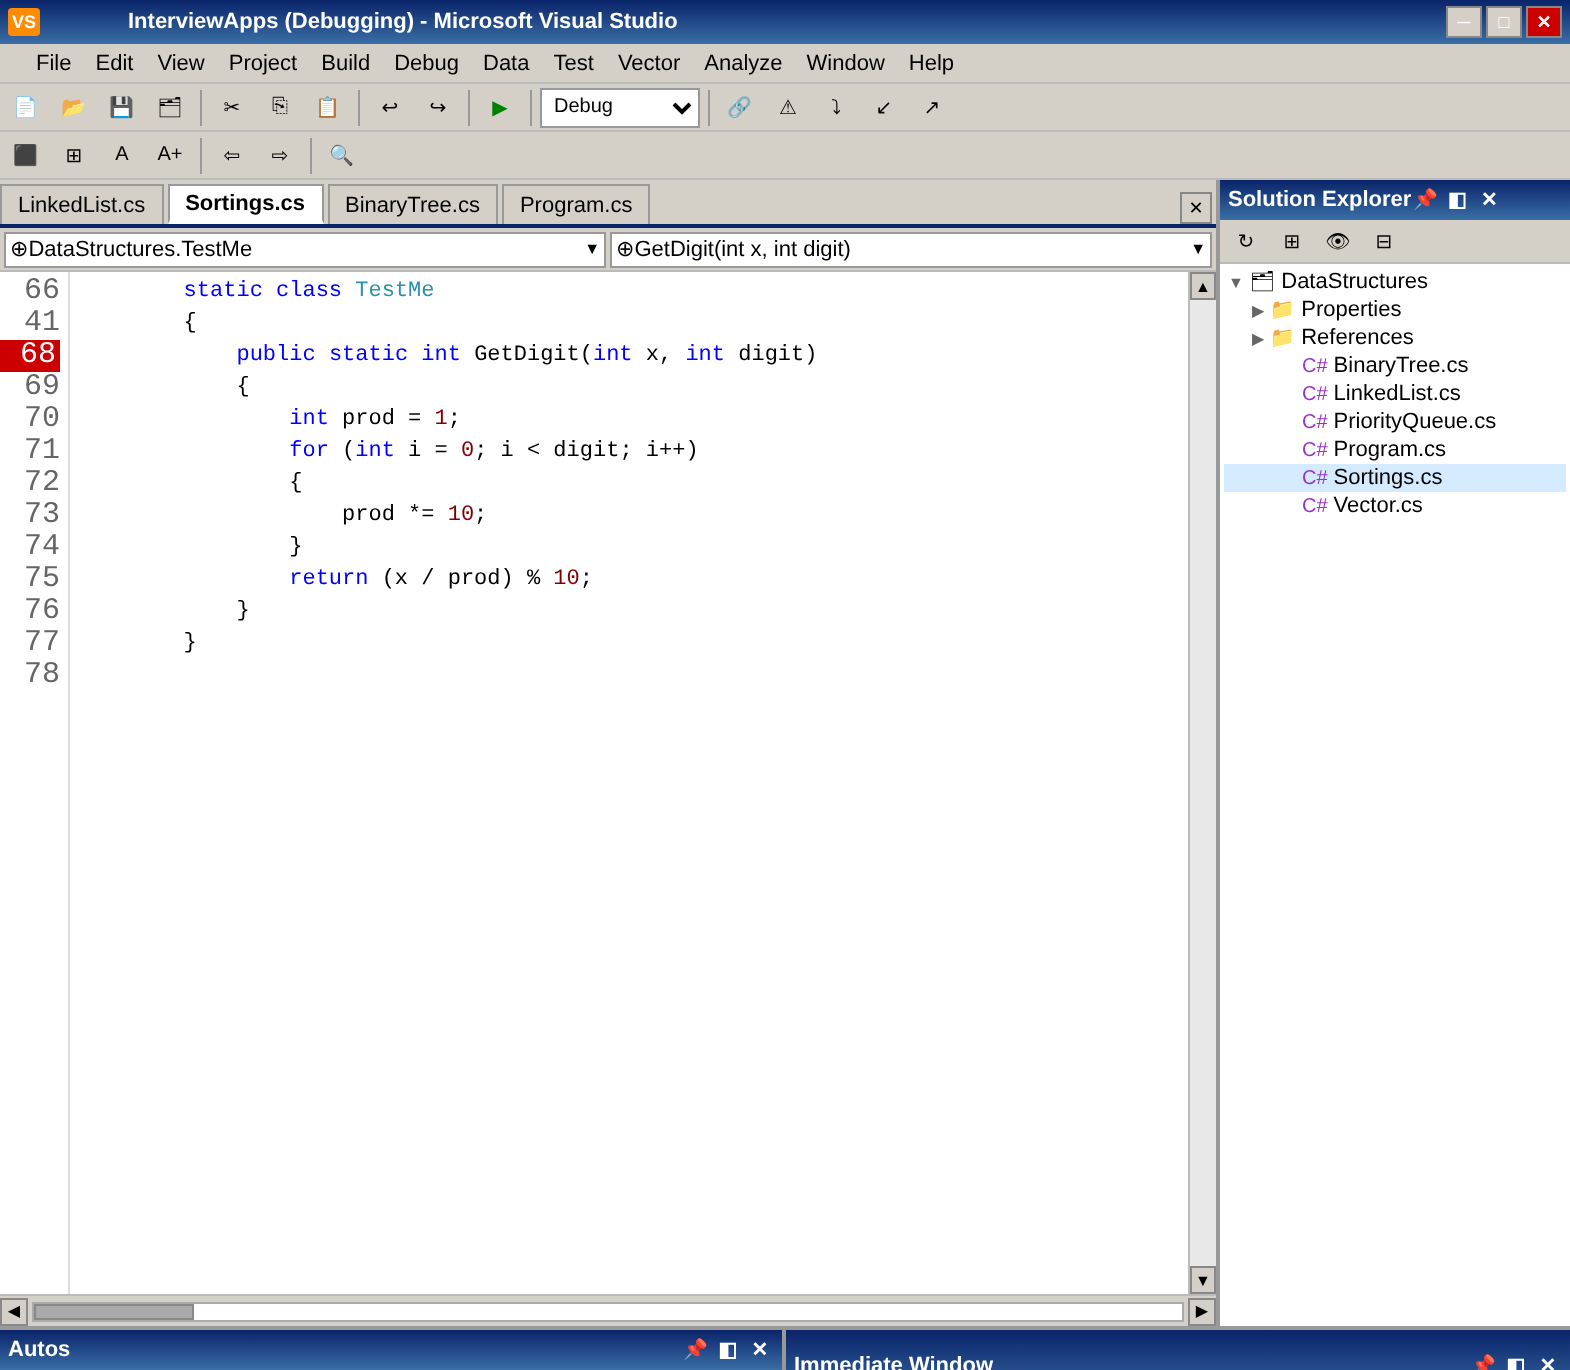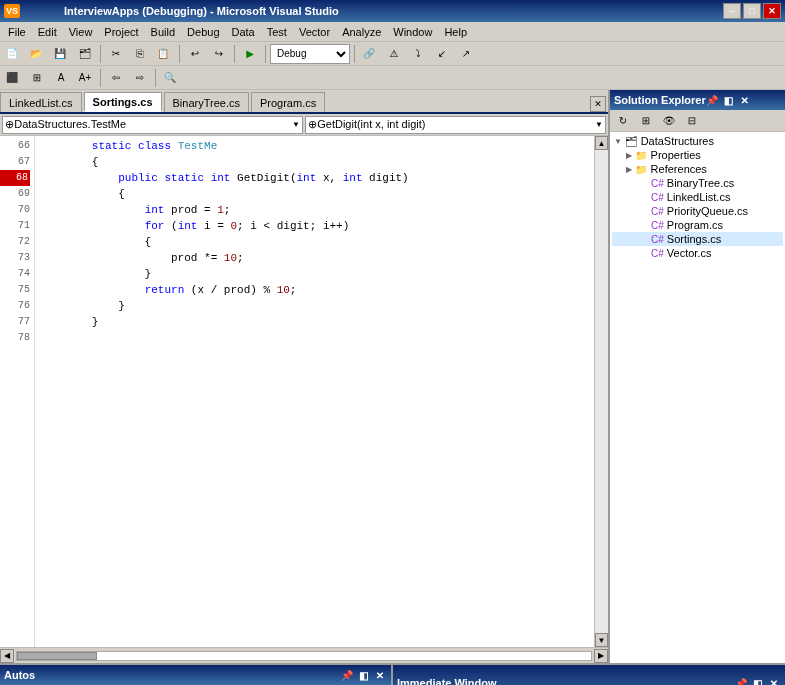--- a/index.html
+++ b/index.html
@@ -6,21 +6,21 @@
     body { font-family: 'Segoe UI', Tahoma, Geneva, Verdana, sans-serif; font-size: 11px; background: #d4d0c8; width: 785px; height: 685px; overflow: hidden; }
 
     
     .title-bar { background: linear-gradient(to bottom, #0a246a, #3a6ea5); color: white; height: 22px; display: flex; align-items: center; padding: 0 4px; font-size: 11px; font-weight: bold; }
     .title-bar-icon { width: 16px; height: 14px; margin-right: 4px; background: #ff8c00; border-radius: 2px; display: flex; align-items: center; justify-content: center; font-size: 9px; color: white; font-weight: bold; }
     .title-bar-text { flex: 1; margin-left: 40px; }
     .title-bar-buttons { display: flex; gap: 2px; }
     .title-btn { width: 18px; height: 16px; background: #d4d0c8; border: 1px solid #888; display: flex; align-items: center; justify-content: center; font-size: 9px; cursor: pointer; }
 
     
-    .menu-bar { background: #d4d0c8; height: 20px; display: flex; align-items: center; padding: 0 2px; border-bottom: 1px solid #bbb; }
+    .menu-bar { background: #d4d0c8; height: 20px; display: flex; align-items: center; padding: 0 12px; border-bottom: 1px solid #bbb; }
     .menu-item { padding: 2px 6px; font-size: 11px; cursor: pointer; }
 
     
     .toolbar { background: #d4d0c8; height: 24px; display: flex; align-items: center; padding: 0 2px; border-bottom: 1px solid #bbb; gap: 2px; }
     .toolbar-sep { width: 1px; height: 18px; background: #999; margin: 0 2px; }
     .tb-btn { width: 22px; height: 20px; background: #d4d0c8; border: 1px solid transparent; display: flex; align-items: center; justify-content: center; font-size: 10px; cursor: pointer; }
     .debug-dropdown { height: 20px; width: 80px; font-size: 10px; background: white; border: 1px solid #999; padding: 0 2px; }
 
     
     .toolbar2 { background: #d4d0c8; height: 24px; display: flex; align-items: center; padding: 0 2px; border-bottom: 1px solid #bbb; gap: 2px; }
@@ -32,21 +32,21 @@
     .editor-area { flex: 1; display: flex; flex-direction: column; border-right: 2px solid #999; }
 
     
     .tab-bar { background: #d4d0c8; display: flex; align-items: flex-end; padding-top: 2px; border-bottom: 2px solid #0a246a; min-height: 22px; }
     .tab { padding: 2px 8px; font-size: 11px; background: #d4d0c8; border: 1px solid #999; border-bottom: none; margin-right: 2px; cursor: pointer; height: 20px; display: flex; align-items: center; }
     .tab.active { background: white; border-bottom: 2px solid white; font-weight: bold; z-index: 1; }
     .tab-x-btn { width: 16px; height: 16px; background: #d4d0c8; border: 1px solid #888; display: flex; align-items: center; justify-content: center; font-size: 9px; }
 
     
     .code-editor { flex: 1; background: white; display: flex; overflow: hidden; }
-    .line-numbers { width: 35px; background: white; border-right: 1px solid #ddd; padding: 2px 0; text-align: right; padding-right: 4px; color: #666; font-family: 'Courier New', monospace; font-size: 10px; line-height: 16px; overflow: hidden; }
+    .line-numbers { width: 35px; background: white; border-right: 1px solid #ddd; padding: 2px 0; text-align: right; padding-right: 4px; color: #666; font-family: 'Courier New', monospace; font-size: 15px; line-height: 16px; overflow: hidden; }
     .code-content { flex: 1; padding: 2px 4px; font-family: 'Courier New', monospace; font-size: 11px; line-height: 16px; overflow: auto; white-space: pre; }
     .kw { color: #0000ff; }
     .type { color: #2b91af; }
     .num { color: #800000; }
 
     
     .addr-bar { height: 22px; background: #d4d0c8; border-bottom: 1px solid #bbb; display: flex; align-items: center; gap: 2px; padding: 0 2px; }
     .addr-dropdown { height: 18px; flex: 1; background: white; border: 1px solid #999; font-size: 11px; padding: 0 2px; display: flex; align-items: center; justify-content: space-between; }
     .addr-arrow { font-size: 8px; }
 
@@ -171,21 +171,21 @@
       </div>
       <div class="addr-dropdown" style="width:49%;">
         <span>⊕GetDigit(int x, int digit)</span>
         <span class="addr-arrow">▼</span>
       </div>
     </div>
 
     <div class="code-editor">
       <div class="line-numbers">
         <div style="line-height:16px;">66</div>
-        <div style="line-height:16px;">67</div>
+        <div style="line-height:16px;">41</div>
         <div style="line-height:16px; background:#cc0000; color:white; text-align:right; padding-right:2px;">68</div>
         <div style="line-height:16px;">69</div>
         <div style="line-height:16px;">70</div>
         <div style="line-height:16px;">71</div>
         <div style="line-height:16px;">72</div>
         <div style="line-height:16px;">73</div>
         <div style="line-height:16px;">74</div>
         <div style="line-height:16px;">75</div>
         <div style="line-height:16px;">76</div>
         <div style="line-height:16px;">77</div>

